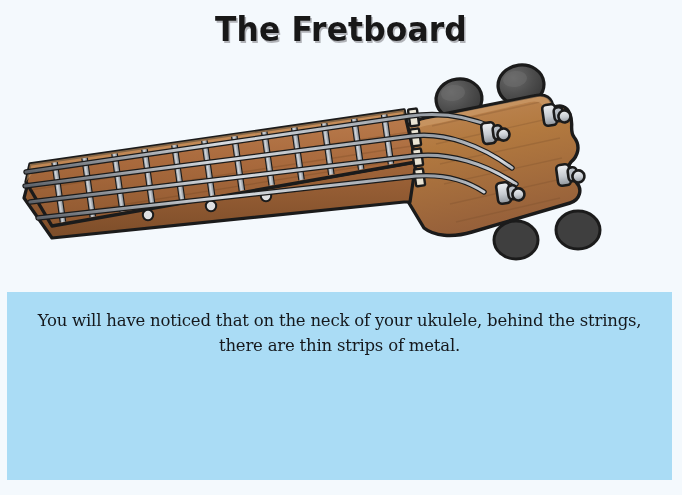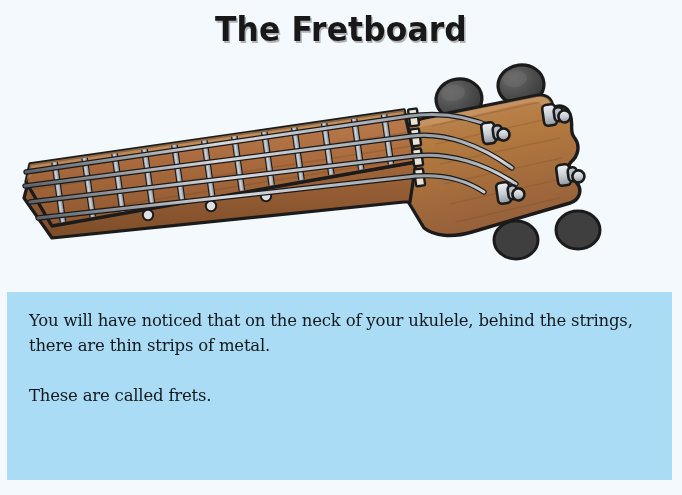--- a/index.html
+++ b/index.html
@@ -33,21 +33,21 @@
   .art svg{display:block;}
 
   
   .panel{
     position:absolute;
     left:7px;top:292px;
     width:665px;height:188px;
     background:#aadcf5;
     box-sizing:border-box;
     padding:16px 22px 0 22px;
-    text-align:left;
+    text-align:center;
   }
   .panel p{
     margin:0;
     font-family:"DejaVu Serif",serif;
     font-size:16.5px;
     line-height:25px;
     color:#15181c;
     letter-spacing:-0.2px;
   }
   .panel p.gap{margin-top:25px;}
@@ -226,16 +226,15 @@
           <rect x="557" y="112" width="13" height="21" rx="4" fill="url(#postGrad)"></rect>
           <rect x="568" y="116" width="9" height="14" rx="4" fill="#b9bfc6"></rect>
           <circle cx="578" cy="126" r="6" fill="url(#postGrad)"></circle>
         </g>
       </g>
     </svg>
   </div>
 
   <div class="panel" style="background: rgb(170, 220, 245);">
     <p>You will have noticed that on the neck of your ukulele, behind the strings, there are thin strips of metal.</p>
-    <p class="gap">These are called frets.</p>
   </div>
 
 </div>
 
 </body></html>

